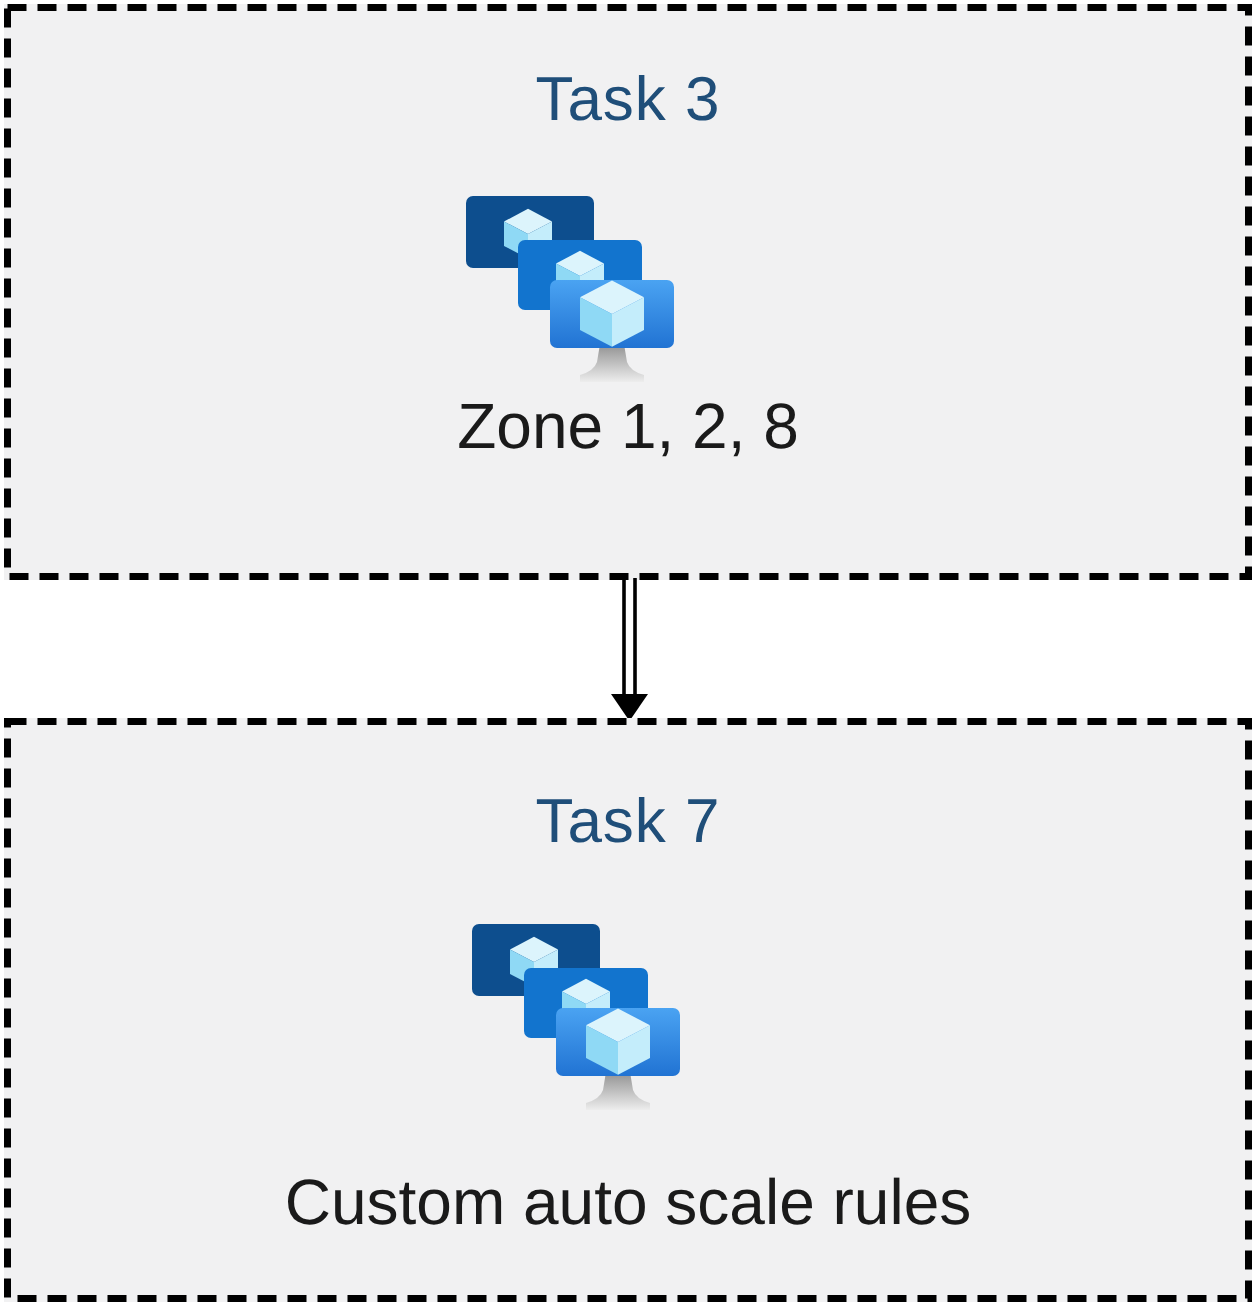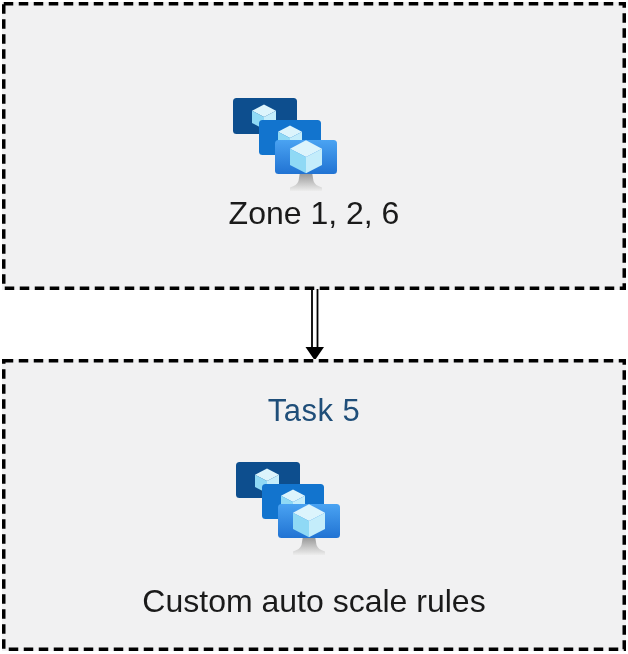--- a/index.html
+++ b/index.html
@@ -30,20 +30,21 @@
 </style>
 </head>
 <body>
 
 <div class="canvas">
 
   <section class="task-box box--t3">
     <svg class="box-border" width="624" height="288" viewBox="0 0 624 288">
       <rect x="1.75" y="1.75" width="620.5" height="284.5" fill="none" stroke="currentColor" stroke-width="3.5" stroke-dasharray="9.5 5.5"></rect>
     </svg>
+    <div class="box-title">Task 3</div>
     <div class="icon-wrap">
       <svg width="104" height="93" viewBox="0 0 104 93">
         <defs>
           <linearGradient id="frontA" x1="0" y1="0" x2="0" y2="1">
             <stop offset="0" stop-color="#4aa3f2"></stop>
               <stop offset="1" stop-color="#2173d3"></stop>
           </linearGradient>
           <linearGradient id="standA" x1="0" y1="0" x2="0" y2="1">
             <stop offset="0" stop-color="#919191"></stop>
               <stop offset="1" stop-color="#ededed"></stop>
@@ -64,35 +65,35 @@
         <path d="M67 74 H79 L80.5 83 Q82 87.5 89 89.5 L89 93 H57 L57 89.5 Q64 87.5 65.5 83 Z" fill="url(#standA)"></path>
         <rect x="42" y="42" width="62" height="34" rx="3.5" fill="url(#frontA)"></rect>
         <g transform="translate(73,59) scale(16)">
           <polygon points="0,-1.05 1,-0.52 0,0 -1,-0.52" fill="#dcf4fc"></polygon>
           <polygon points="-1,-0.52 0,0 0,1.02 -1,0.5" fill="#8fd9f5"></polygon>
           <polygon points="1,-0.52 0,0 0,1.02 1,0.5" fill="#c4edfb"></polygon>
         </g>
       </svg>
     </div>
     <div class="caption">
-      <div>Zone 1, 2, 6</div>
+      <div>Zone 1, 2, 8</div>
     </div>
   </section>
 
   <svg class="arrow" width="24" height="72" viewBox="0 0 24 72">
     <line x1="9" y1="0" x2="9" y2="59" stroke="currentColor" stroke-width="1.8"></line>
     <line x1="14.5" y1="0" x2="14.5" y2="59" stroke="currentColor" stroke-width="1.8"></line>
     <polygon points="2.5,58 21,58 11.75,71.5" fill="currentColor"></polygon>
   </svg>
 
   <section class="task-box box--t4">
     <svg class="box-border" width="624" height="292" viewBox="0 0 624 292">
       <rect x="1.75" y="1.75" width="620.5" height="288.5" fill="none" stroke="currentColor" stroke-width="3.5" stroke-dasharray="9.5 5.5"></rect>
     </svg>
-    <div class="box-title">Task 5</div>
+    <div class="box-title">Task 7</div>
     <div class="icon-wrap">
       <svg width="104" height="93" viewBox="0 0 104 93">
         <defs>
           <linearGradient id="frontB" x1="0" y1="0" x2="0" y2="1">
             <stop offset="0" stop-color="#4aa3f2"></stop>
               <stop offset="1" stop-color="#2173d3"></stop>
           </linearGradient>
           <linearGradient id="standB" x1="0" y1="0" x2="0" y2="1">
             <stop offset="0" stop-color="#919191"></stop>
               <stop offset="1" stop-color="#ededed"></stop>

